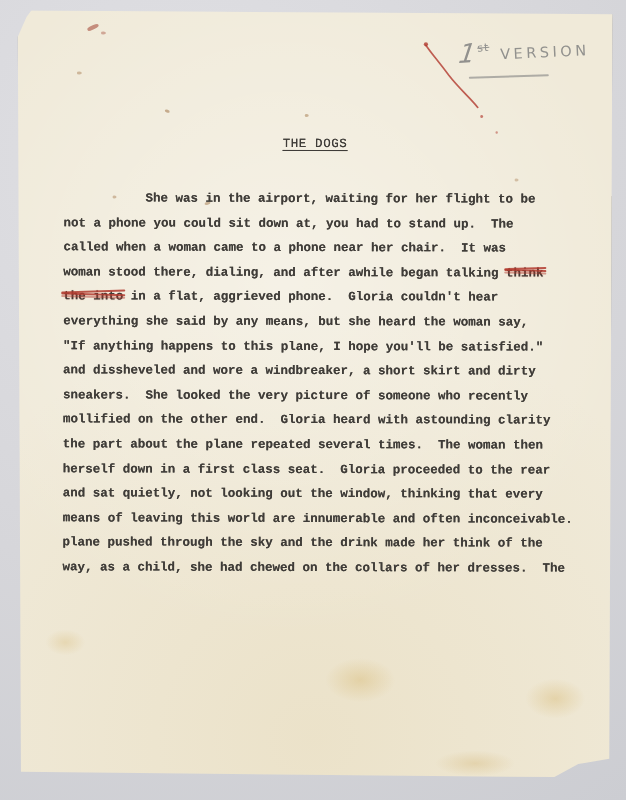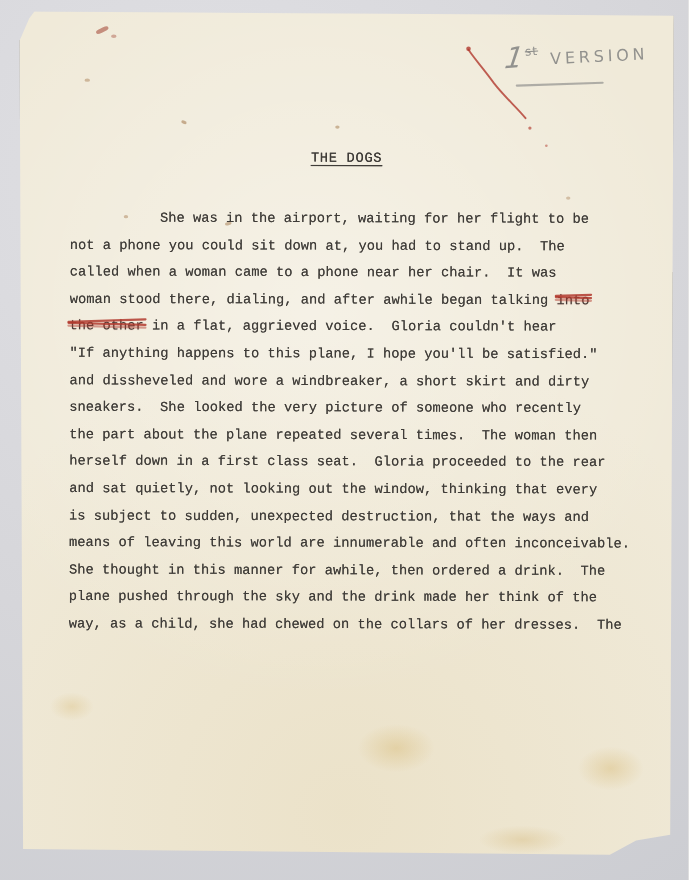--- a/index.html
+++ b/index.html
@@ -44,21 +44,21 @@
   .ts-body {
     position: absolute;
     left: 47px;
     top: 177px;
     width: 520px;
     font-size: 12.5px;
     line-height: 24.6px;
     color: var(--ink, #3f3c38);
     text-shadow: 0 0 0.4px rgba(63,60,56,0.8);
   }
-  .line { white-space: pre; height: 24.6px; }
+  .line { white-space: pre; height: 24.6px; font-weight: bold; }
   .line.indent { padding-left: 82px; }
   .struck {
     position: relative;
     display: inline-block;
     text-shadow: 0 0 1px rgba(178,58,46,0.55);
   }
   .struck::before, .struck::after {
     content: "";
     position: absolute;
     left: -2px;
@@ -167,29 +167,29 @@
       <span class="ann-number">1</span><span class="ann-suffix">st</span><span class="ann-word">VERSION</span>
     </div>
     <div class="ann-underline"></div>
 
     <div class="ts-title">THE DOGS</div>
 
     <div class="ts-body">
         <div class="line indent"><span>She was in the airport, waiting for her flight to be</span></div>
         <div class="line"><span>not a phone you could sit down at, you had to stand up.  The</span></div>
         <div class="line"><span>called when a woman came to a phone near her chair.  It was</span></div>
-        <div class="line"><span>woman stood there, dialing, and after awhile began talking </span><span class="struck">into</span></div>
-        <div class="line"><span class="struck">the other</span><span> in a flat, aggrieved voice.  Gloria couldn't hear</span></div>
+        <div class="line"><span>woman stood there, dialing, and after awhile began talking </span><span class="struck">think</span></div>
+        <div class="line"><span class="struck">the into</span><span> in a flat, aggrieved phone.  Gloria couldn't hear</span></div>
+        <div class="line"><span>everything she said by any means, but she heard the woman say,</span></div>
         <div class="line"><span>"If anything happens to this plane, I hope you'll be satisfied."</span></div>
         <div class="line"><span>and dissheveled and wore a windbreaker, a short skirt and dirty</span></div>
         <div class="line"><span>sneakers.  She looked the very picture of someone who recently</span></div>
+        <div class="line"><span>mollified on the other end.  Gloria heard with astounding clarity</span></div>
         <div class="line"><span>the part about the plane repeated several times.  The woman then</span></div>
         <div class="line"><span>herself down in a first class seat.  Gloria proceeded to the rear</span></div>
         <div class="line"><span>and sat quietly, not looking out the window, thinking that every</span></div>
-        <div class="line"><span>is subject to sudden, unexpected destruction, that the ways and</span></div>
         <div class="line"><span>means of leaving this world are innumerable and often inconceivable.</span></div>
-        <div class="line"><span>She thought in this manner for awhile, then ordered a drink.  The</span></div>
         <div class="line"><span>plane pushed through the sky and the drink made her think of the</span></div>
         <div class="line"><span>way, as a child, she had chewed on the collars of her dresses.  The</span></div>
       </div>
 
   </div>
 </div>
 
 </body></html>

